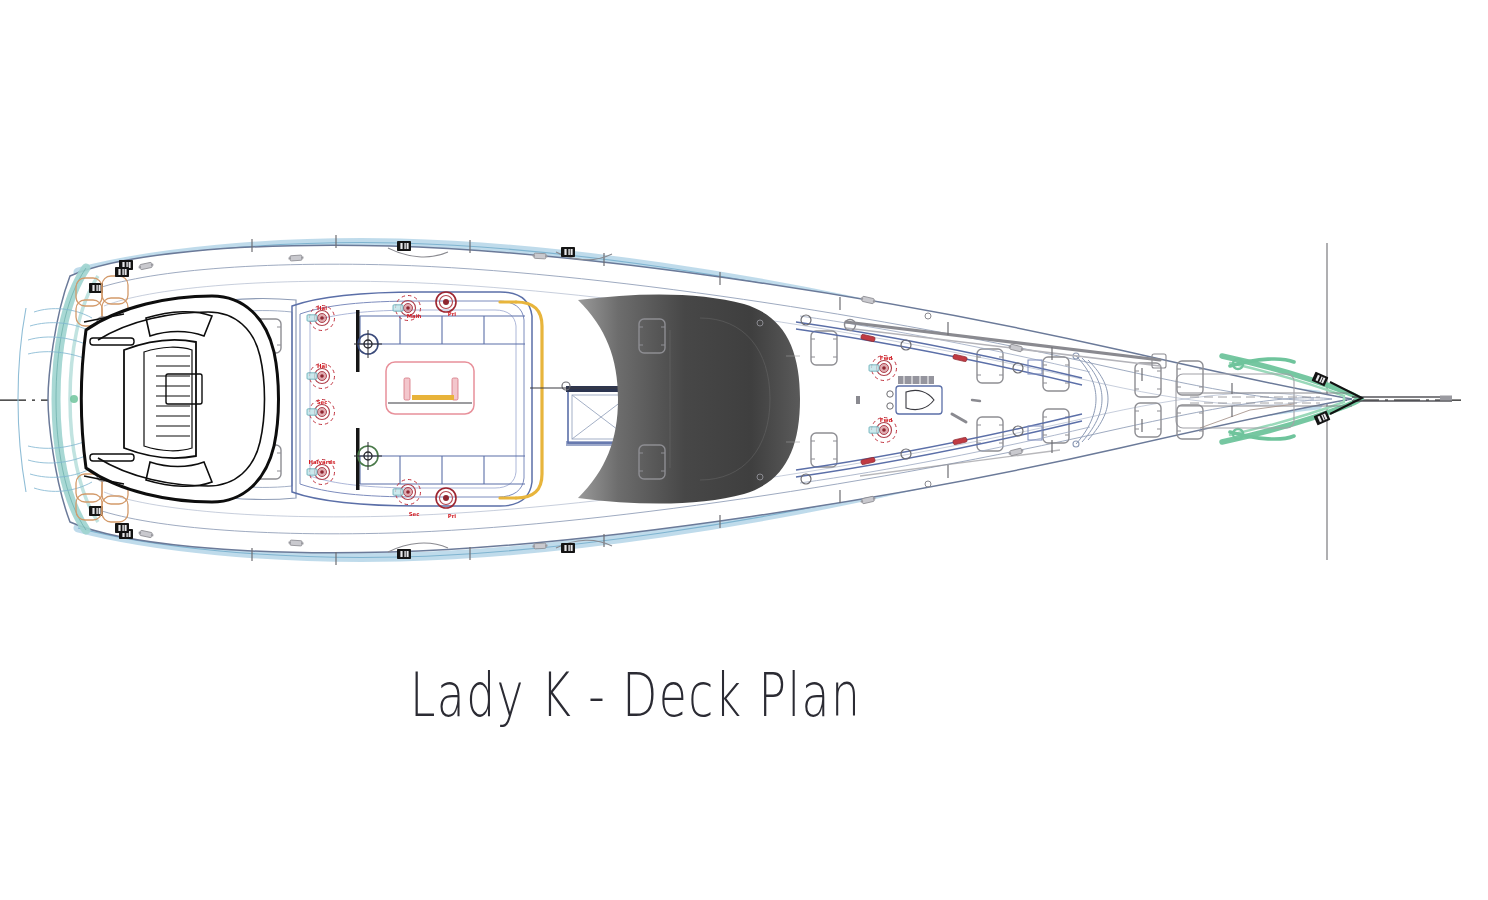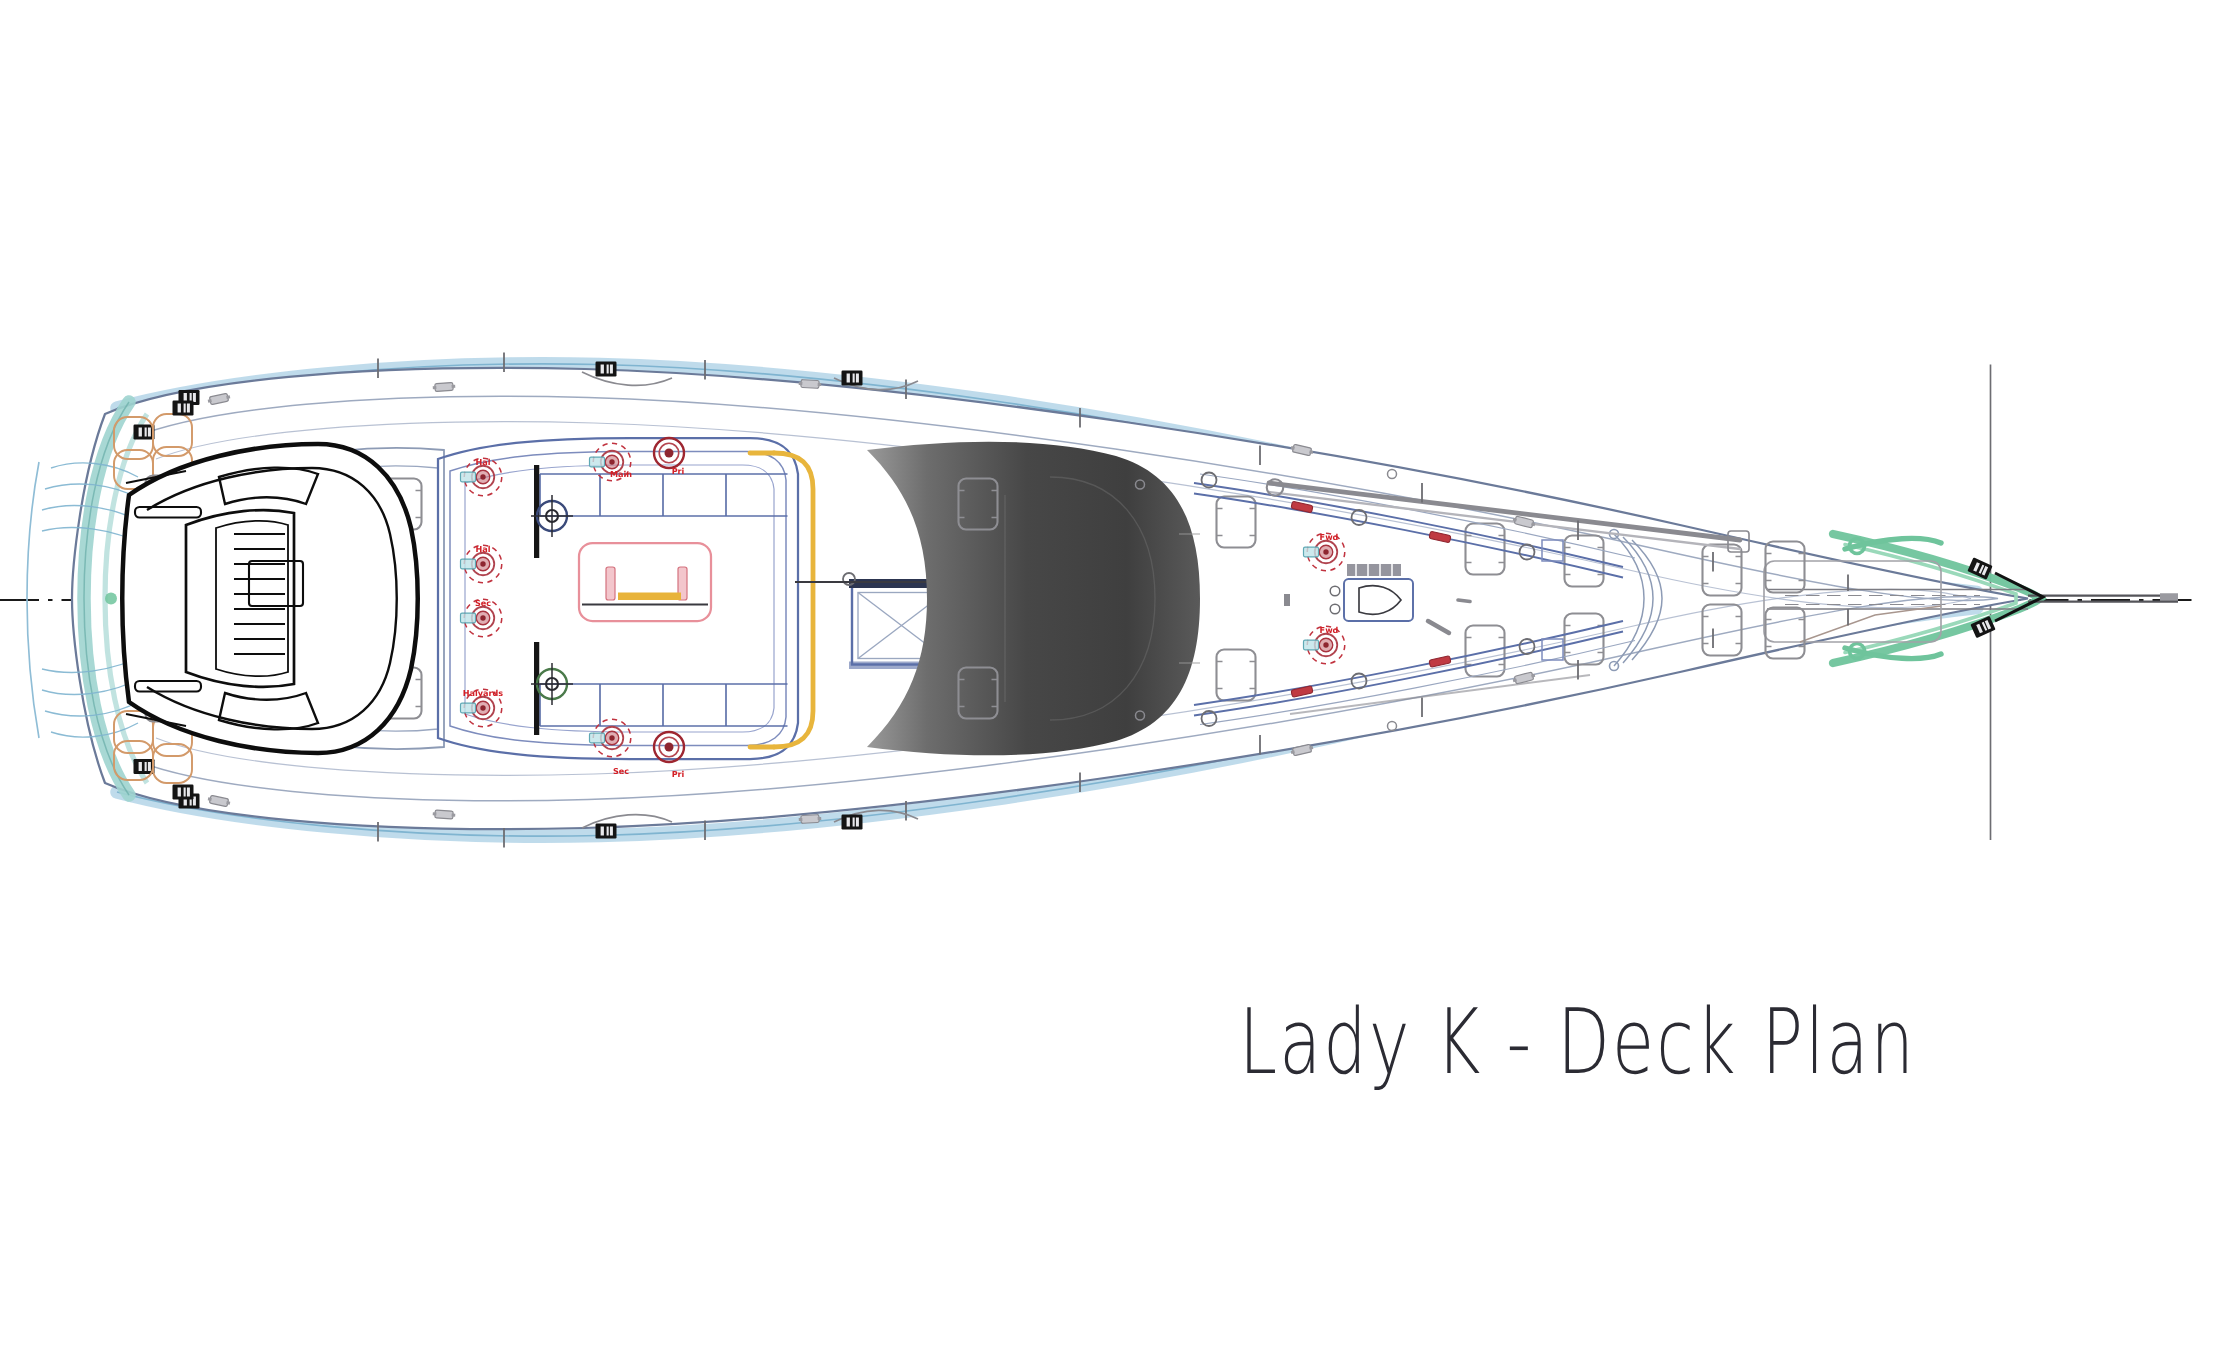--- a/index.html
+++ b/index.html
@@ -5,22 +5,22 @@
 <style>
   html,body{margin:0;padding:0;background:#ffffff;}
   body{
     width:1488px;height:900px;overflow:hidden;
     font-family:"Liberation Sans", sans-serif;
     position:relative;
   }
   #stage{position:relative;width:1488px;height:900px;background:#ffffff;}
   #plan{position:absolute;left:0;top:0;width:1488px;height:900px;}
   #title-block{
-    position:absolute;left:12px;top:660px;width:1272px;
-    text-align:right;
+    position:absolute;left:0;top:660px;width:1272px;
+    text-align:center;
   }
   #drawing-title{
     display:inline-block;
     font-family:"DejaVu Sans", sans-serif;
     font-size:47px;
     font-weight:300;
     letter-spacing:1.5px;
     color:#2b2b33;
     transform:scaleY(1.28) scaleX(0.97);
     transform-origin:center top;

